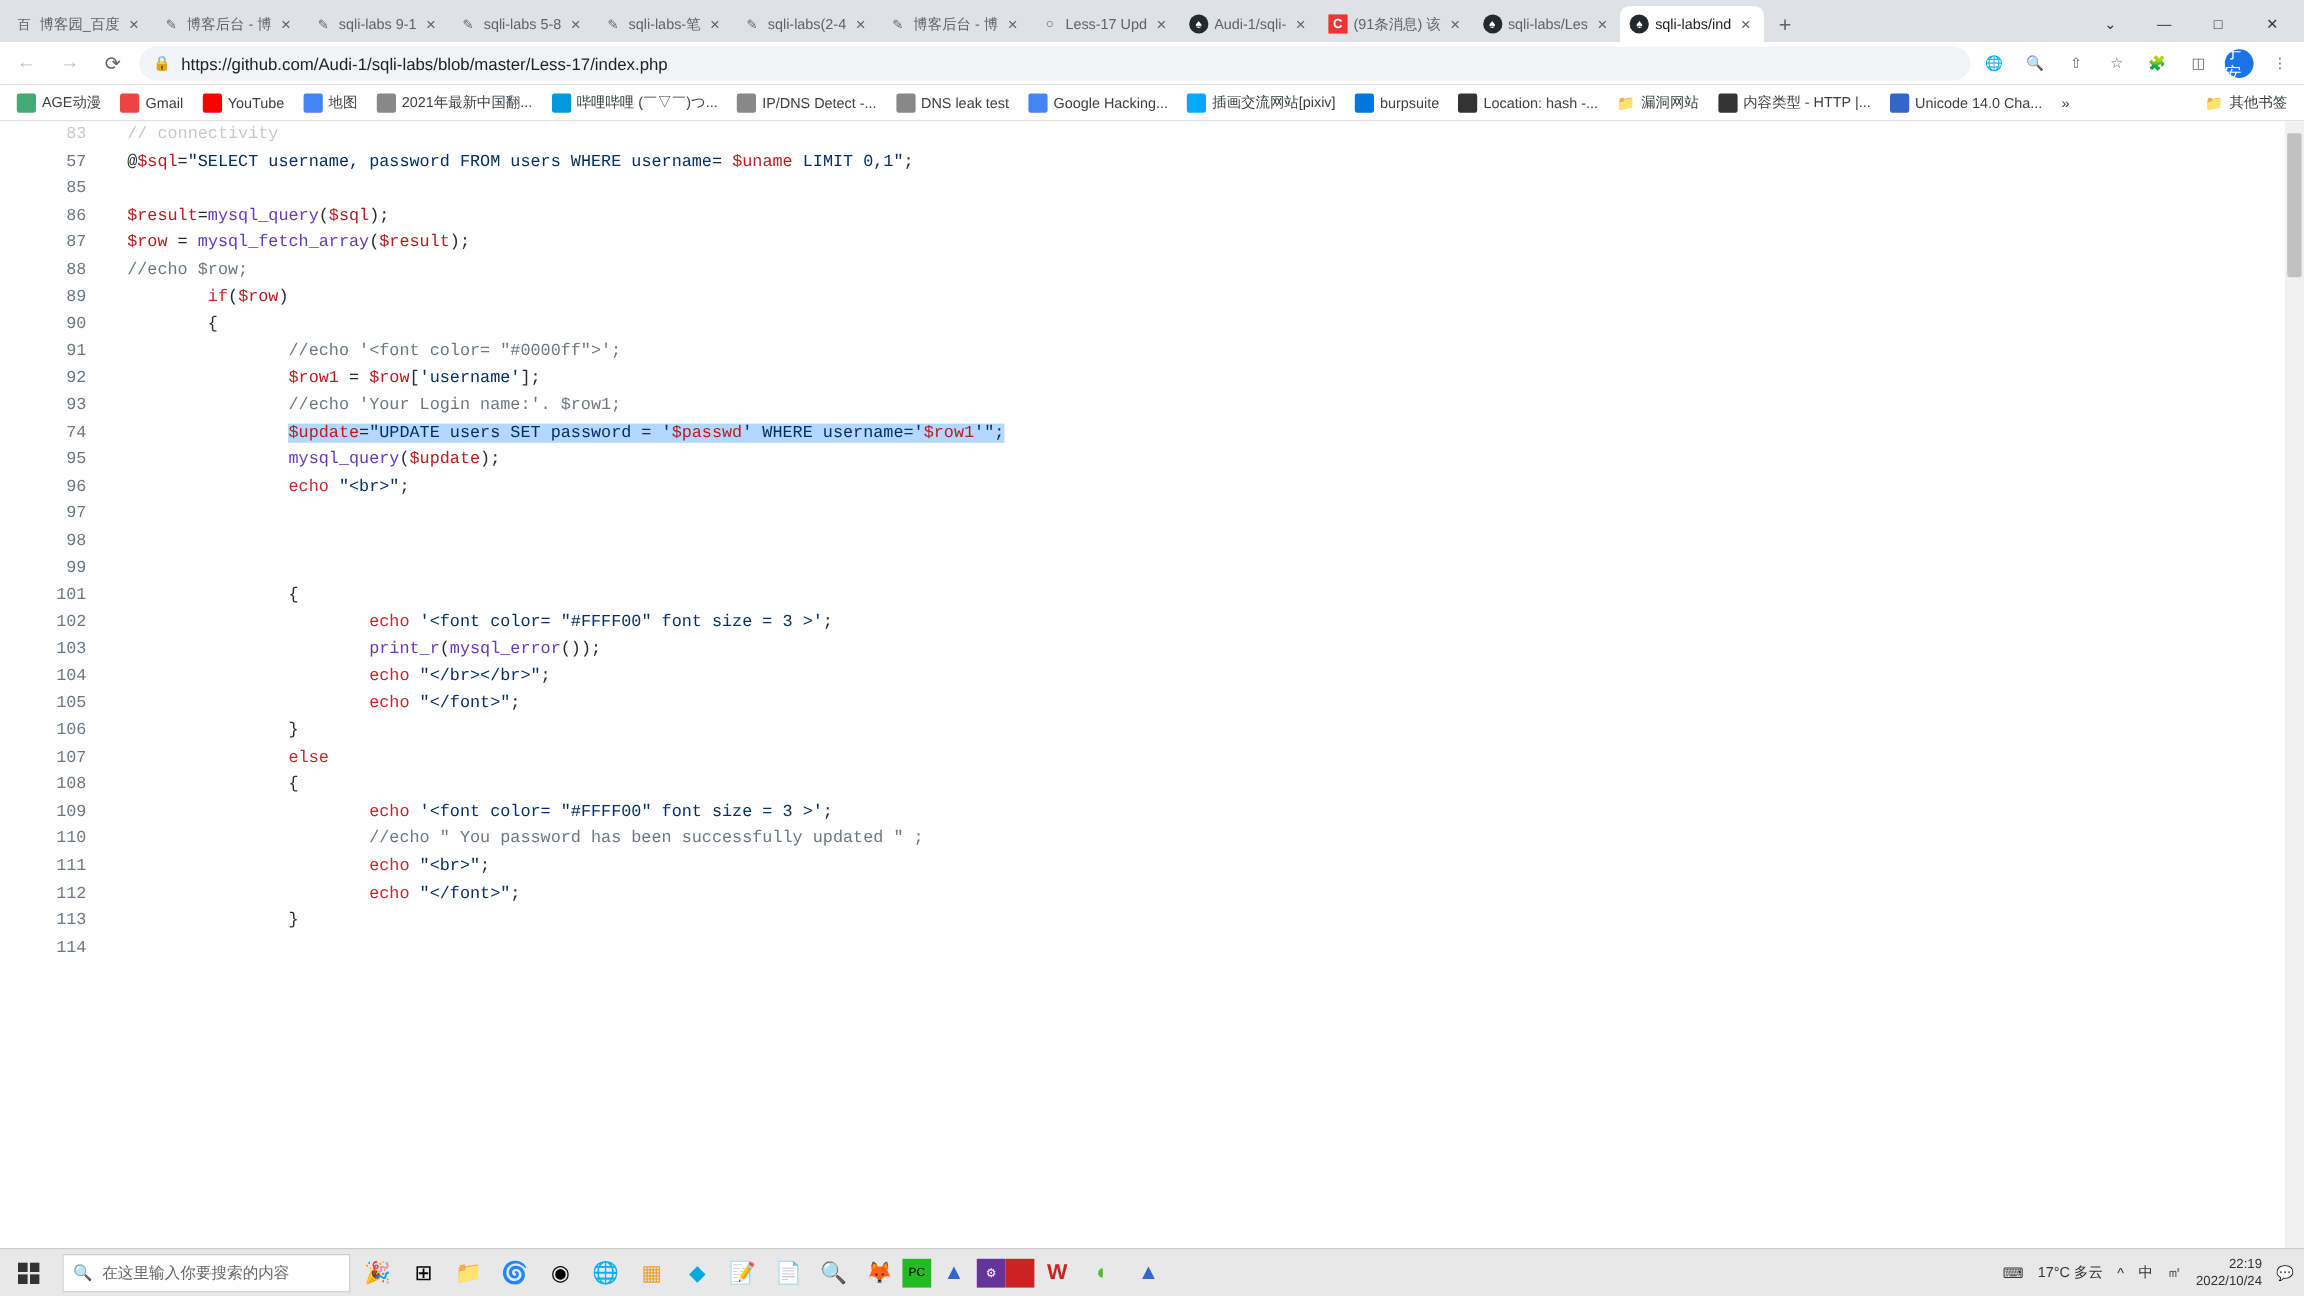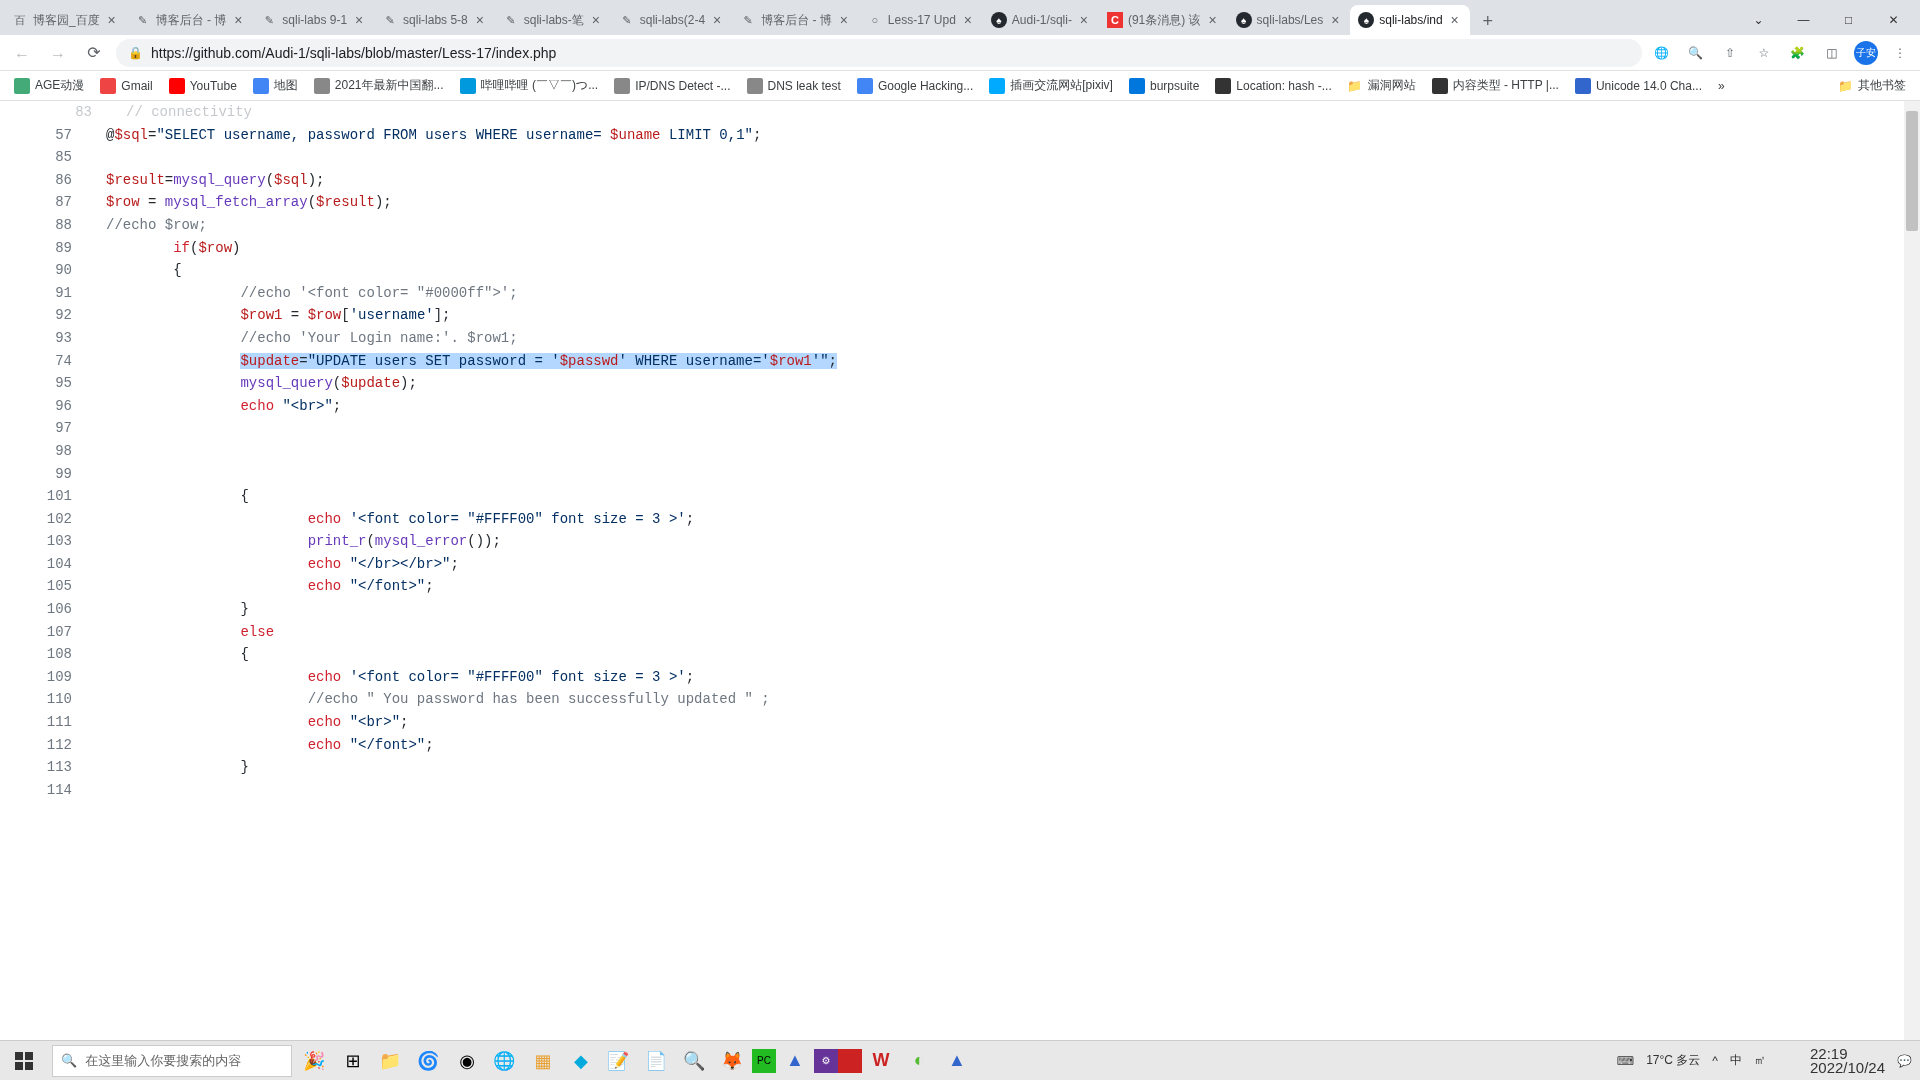--- a/index.html
+++ b/index.html
@@ -13,21 +13,21 @@
 .newtab { width:28px; height:28px; display:flex; align-items:center; justify-content:center; color:#5f6368; font-size:18px; margin-left:4px; cursor:pointer; }
 .win-controls { margin-left:auto; display:flex; align-items:center; gap:0; }
 .win-controls div { width:45px; height:30px; display:flex; align-items:center; justify-content:center; color:#333; cursor:pointer; }
 .addrbar { height:36px; background:#fff; display:flex; align-items:center; padding:0 8px; gap:8px; border-bottom:1px solid #e0e0e0; }
 .navbtn { width:28px; height:28px; display:flex; align-items:center; justify-content:center; color:#5f6368; font-size:16px; cursor:pointer; border-radius:50%; }
 .navbtn.disabled { color:#bdbdbd; }
 .omnibox { flex:1; height:28px; background:#f1f3f4; border-radius:14px; display:flex; align-items:center; padding:0 12px; gap:8px; color:#202124; font-size:14px; }
 .omnibox .lock { color:#5f6368; font-size:12px; }
 .addr-icons { display:flex; gap:10px; align-items:center; color:#5f6368; }
 .addr-icons div { width:24px; height:24px; display:flex; align-items:center; justify-content:center; cursor:pointer; }
-.avatar { width:24px; height:24px; border-radius:50%; background:#1a73e8; color:#fff; display:flex; align-items:center; justify-content:center; font-size:10px; }
+.avatar { width:24px; height:24px; border-radius:50%; background:#1a73e8; color:#fff; display:flex; align-items:center; justify-content:center; font-size:14px; }
 .bookmarks { height:30px; background:#fff; display:flex; align-items:center; padding:0 8px; gap:4px; border-bottom:1px solid #e0e0e0; overflow:hidden; }
 .bm { display:flex; align-items:center; gap:5px; padding:4px 6px; color:#3c4043; font-size:12px; cursor:pointer; white-space:nowrap; border-radius:4px; }
 .bm .bi { width:16px; height:16px; background:#888; border-radius:2px; display:flex; align-items:center; justify-content:center; font-size:10px; color:#fff; }
 .bm-folder { margin-left:auto; display:flex; align-items:center; gap:5px; padding:4px 6px; color:#3c4043; cursor:pointer; }
 .content { height:calc(100% - 141px); overflow:hidden; position:relative; }
 .code-area { font-family:ui-monospace,SFMono-Regular,Consolas,"Liberation Mono",Menlo,monospace; font-size:14px; line-height:22.6px; padding-top:0; }
 .code-line { display:flex; min-height:22.6px; }
 .lineno { width:92px; text-align:right; padding-right:20px; color:#6e7781; user-select:none; font-size:14px; }
 .linecode { flex:1; white-space:pre; color:#24292f; padding-left:14px; }
 .c-var { color:#b91c1c; }
@@ -37,21 +37,21 @@
 .c-fn { color:#6639ba;margin-top:38px; }
 .selected { background:#b4d7ff; }
 .scrollbar-v { position:absolute; right:0; top:0; width:16px; height:100%; background:#f1f1f1; }
 .scrollbar-v .thumb { position:absolute; right:2px; width:12px; background:#c1c1c1; top:10px; height:120px; border-radius:2px; }
 .taskbar { position:absolute; bottom:0; left:0; right:0; height:40px; background:#e8e8e8; display:flex; align-items:center; border-top:1px solid #ccc; }
 .start { width:48px; height:40px; display:flex; align-items:center; justify-content:center; cursor:pointer; }
 .search-box { height:32px; width:240px; background:#fff; border:1px solid #ccc; margin:0 4px; display:flex; align-items:center; padding:0 8px; gap:8px; color:#666; font-size:13px; }
 .task-icons { display:flex; align-items:center; height:100%; }
 .task-icons div { width:38px; height:40px; display:flex; align-items:center; justify-content:center; cursor:pointer; font-size:18px; }
 .tray { margin-left:auto; display:flex; align-items:center; height:100%; padding-right:8px; gap:12px; color:#333; font-size:12px; }
-.tray-time { text-align:left; line-height:14px; font-size:15px;margin-left:32px; }
+.tray-time { text-align:right; line-height:14px; font-size:11px; }
 .github-icon { width:16px; height:16px; border-radius:50%; background:#24292f; color:#fff; display:flex; align-items:center; justify-content:center; font-size:10px; }
 </style>
 </head>
 <body>
 
 <div class="tabbar" id="tabbar">
 <div class="tab">
       <span class="favicon">百</span>
       <span class="title">博客园_百度</span>
       <span class="close">×</span>
@@ -197,21 +197,21 @@
     <div class="bm">
       <span class="bi" style="background:#36c"></span>
       <span>Unicode 14.0 Cha...</span>
     </div>
     <div class="bm">»</div>
     <div class="bm-folder">📁 <span>其他书签</span></div>
   </div>
 
 <div class="content">
   <div class="code-area" id="codearea">
-      <div class="code-line" style="opacity: 0.4; margin-left: 20px;">
+      <div class="code-line" style="opacity: 0.4;">
         <div class="lineno">83</div>
         <div class="linecode"><span class="c-cmt">// connectivity</span></div>
       </div>
       <div class="code-line">
         <div class="lineno">57</div>
         <div class="linecode">@<span class="c-var">$sql</span>=<span class="c-str">"SELECT username, password FROM users WHERE username= </span><span class="c-var">$uname</span><span class="c-str"> LIMIT 0,1"</span>;</div>
       </div>
       <div class="code-line">
         <div class="lineno">85</div>
         <div class="linecode"></div>

